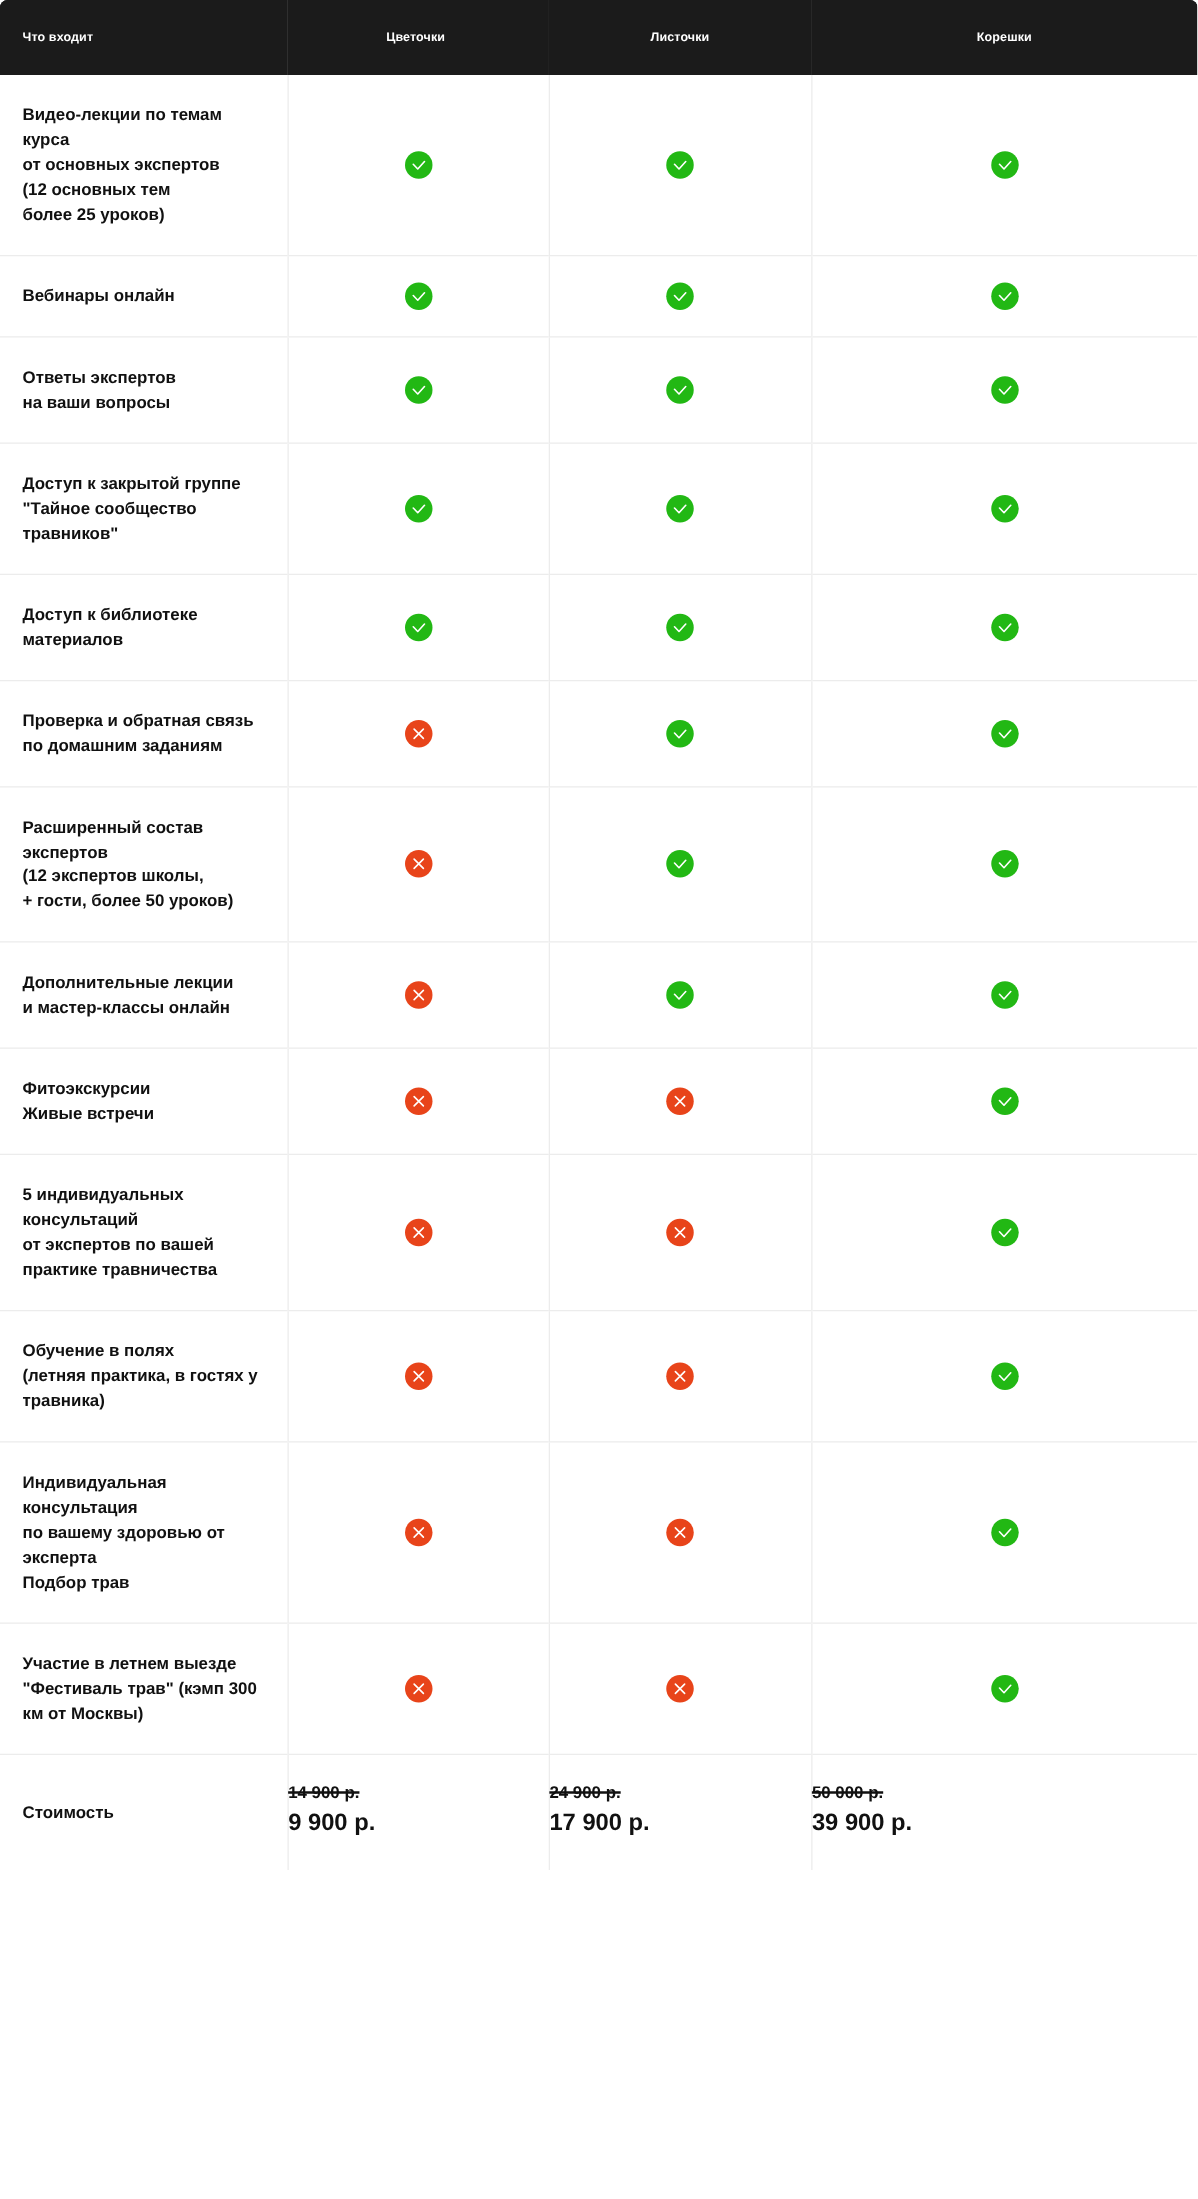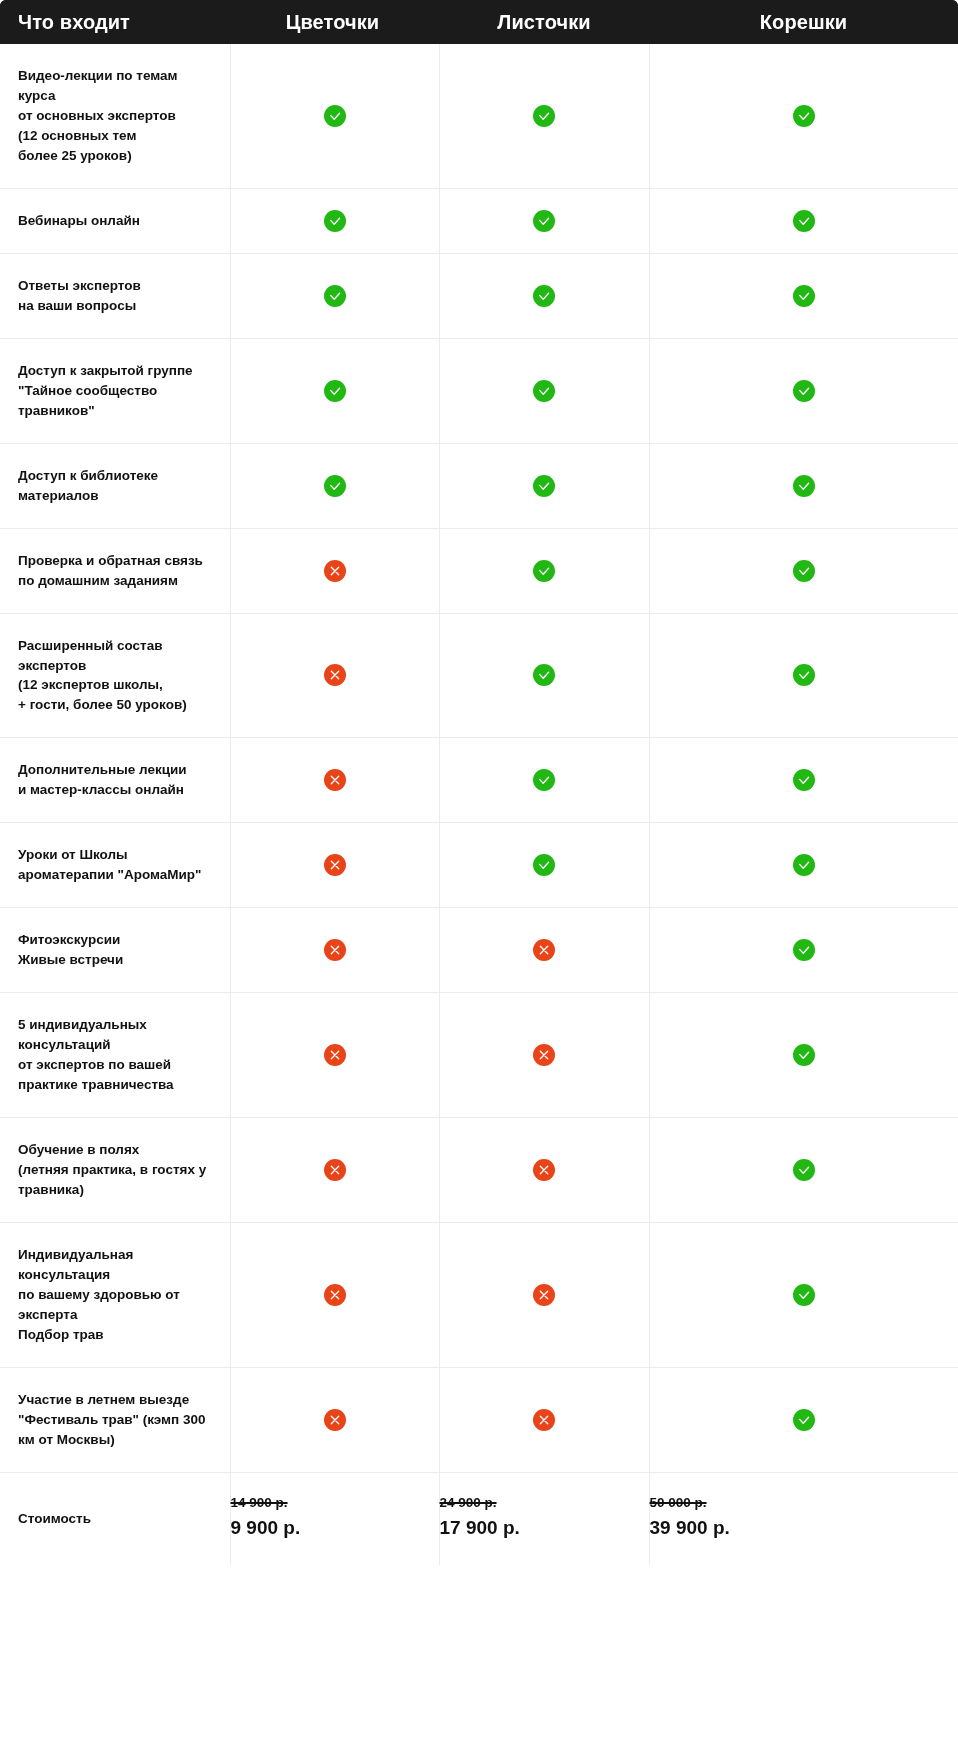--- a/index.html
+++ b/index.html
@@ -36,23 +36,23 @@
   col.c-plan-b  { width: 210px; }
   col.c-plan-c  { width: 309px; }
 
   
   thead tr {
     background: #1b1b1b;
   }
   thead th {
     background: #1b1b1b;
     color: #ffffff;
-    font-size: 20px;
-    font-weight: bold;
-    height: 44px;
+    font-size: 10px;
+    font-weight: bold;
+    height: 60px;
     padding: 0;
     vertical-align: middle;
     letter-spacing: 0.1px;
   }
   thead th.th-feature {
     text-align: left;
     padding-left: 18px;
   }
   thead th.th-plan {
     text-align: center;
@@ -285,35 +285,20 @@
               </svg></span></td>
           <td class="mark-cell"><span class="mark yes"><svg width="22" height="22" viewBox="0 0 22 22">
                 <path d="M6.6 10.4 L10.2 14.2 L15.6 8.2" fill="none" stroke="#ffffff" stroke-width="1.3" stroke-linecap="round" stroke-linejoin="round"></path>
               </svg></span></td>
           <td class="mark-cell"><span class="mark yes"><svg width="22" height="22" viewBox="0 0 22 22">
                 <path d="M6.6 10.4 L10.2 14.2 L15.6 8.2" fill="none" stroke="#ffffff" stroke-width="1.3" stroke-linecap="round" stroke-linejoin="round"></path>
               </svg></span></td>
         </tr>
         <tr>
           <td class="feature-cell">
-            <span class="ln">Уроки от Школы</span>
-            <span class="ln">ароматерапии "АромаМир"</span>
-          </td>
-          <td class="mark-cell"><span class="mark no"><svg width="22" height="22" viewBox="0 0 22 22">
-                <path d="M7.3 7.3 L14.7 14.7 M14.7 7.3 L7.3 14.7" fill="none" stroke="#ffffff" stroke-width="1.3" stroke-linecap="round" stroke-linejoin="round"></path>
-              </svg></span></td>
-          <td class="mark-cell"><span class="mark yes"><svg width="22" height="22" viewBox="0 0 22 22">
-                <path d="M6.6 10.4 L10.2 14.2 L15.6 8.2" fill="none" stroke="#ffffff" stroke-width="1.3" stroke-linecap="round" stroke-linejoin="round"></path>
-              </svg></span></td>
-          <td class="mark-cell"><span class="mark yes"><svg width="22" height="22" viewBox="0 0 22 22">
-                <path d="M6.6 10.4 L10.2 14.2 L15.6 8.2" fill="none" stroke="#ffffff" stroke-width="1.3" stroke-linecap="round" stroke-linejoin="round"></path>
-              </svg></span></td>
-        </tr>
-        <tr>
-          <td class="feature-cell">
             <span class="ln">Фитоэкскурсии</span>
             <span class="ln">Живые встречи</span>
           </td>
           <td class="mark-cell"><span class="mark no"><svg width="22" height="22" viewBox="0 0 22 22">
                 <path d="M7.3 7.3 L14.7 14.7 M14.7 7.3 L7.3 14.7" fill="none" stroke="#ffffff" stroke-width="1.3" stroke-linecap="round" stroke-linejoin="round"></path>
               </svg></span></td>
           <td class="mark-cell"><span class="mark no"><svg width="22" height="22" viewBox="0 0 22 22">
                 <path d="M7.3 7.3 L14.7 14.7 M14.7 7.3 L7.3 14.7" fill="none" stroke="#ffffff" stroke-width="1.3" stroke-linecap="round" stroke-linejoin="round"></path>
               </svg></span></td>
           <td class="mark-cell"><span class="mark yes"><svg width="22" height="22" viewBox="0 0 22 22">

